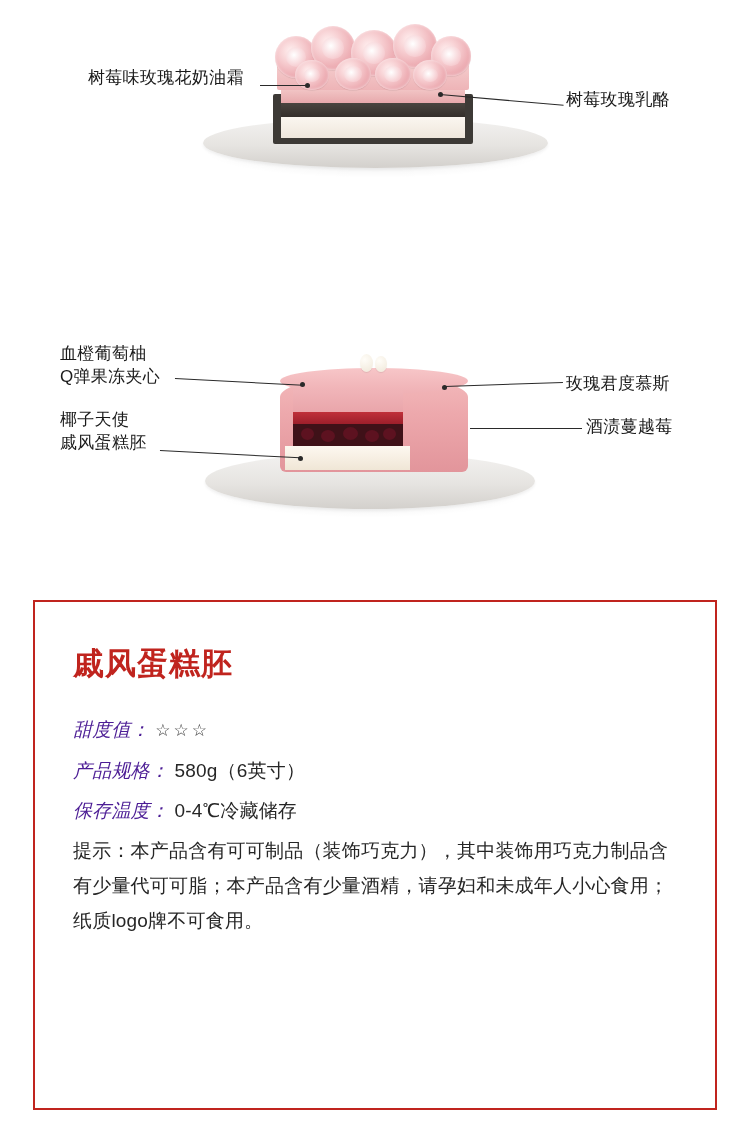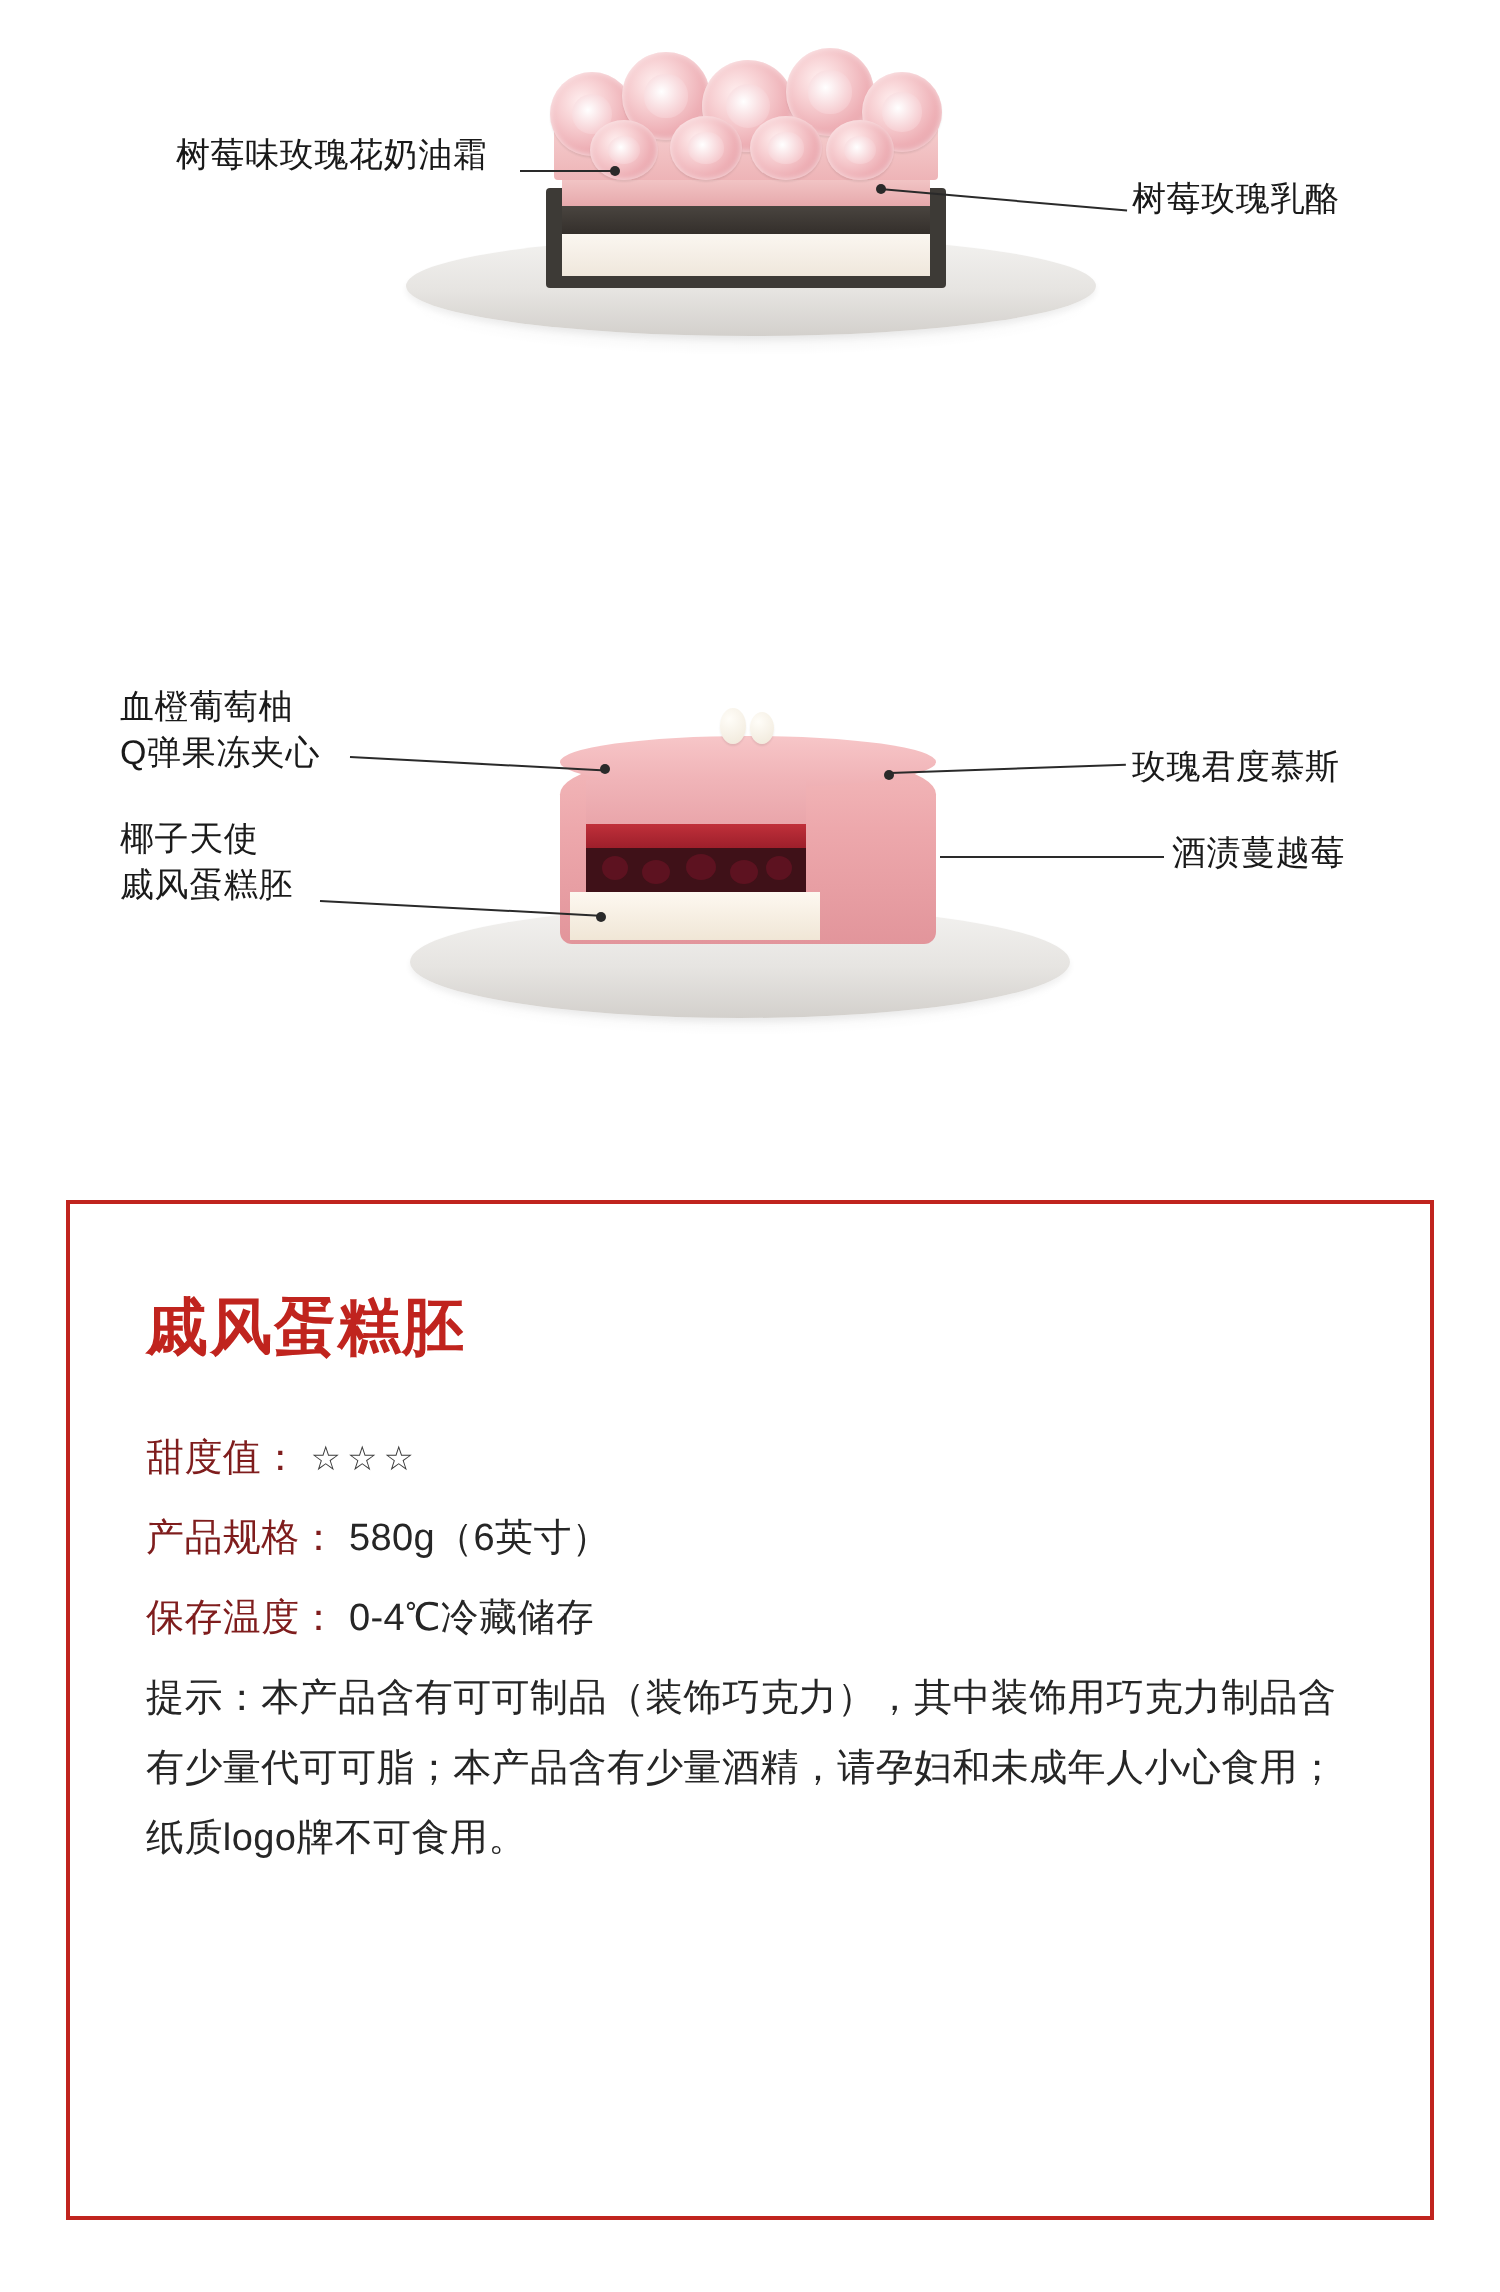--- a/index.html
+++ b/index.html
@@ -164,21 +164,21 @@
     margin: 0 0 30px 0;
     line-height: 36px;
   }
   .info-row {
     font-size: 19px;
     line-height: 36px;
     color: #262626;
     margin-bottom: 4px;
     letter-spacing: 0.2px;
   }
-  .info-row .k { color: #7f1d1d; }
+  .info-row .k { color: #4c1d95; font-style: italic; }
   .stars {
     font-size: 17px;
     letter-spacing: 3px;
     color: #3a3a3a;
   }
   .info-para {
     font-size: 19px;
     line-height: 35px;
     color: #262626;
     margin-bottom: 2px;

